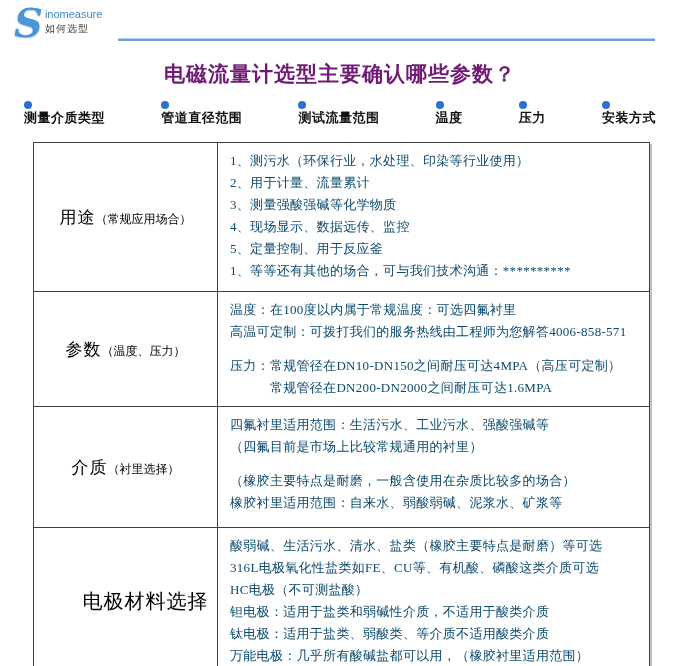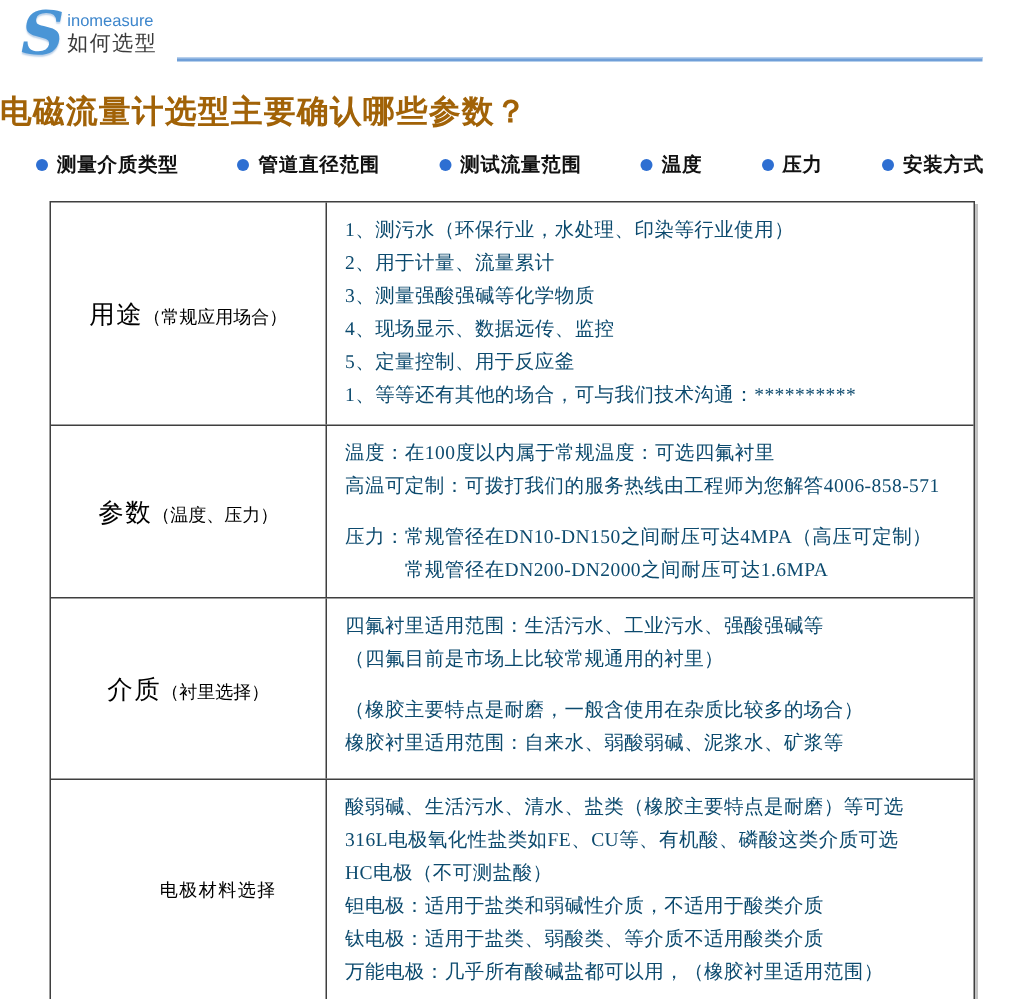--- a/index.html
+++ b/index.html
@@ -11,36 +11,36 @@
   
   .header{position:relative;height:46px;}
   .logo{position:absolute;left:14px;top:4px;display:flex;align-items:flex-start;}
   .logo-s{
     font-family:"DejaVu Serif",serif;font-style:italic;font-weight:bold;
     font-size:40px;line-height:38px;color:#4a95d6;
     text-shadow:0 1px 1px rgba(60,120,190,.35);
   }
   .logo-text{display:flex;flex-direction:column;margin-left:2px;margin-top:3px;}
   .logo-brand{font-family:"Liberation Sans",sans-serif;font-size:11px;line-height:14px;color:#3d86cc;}
-  .logo-tagline{font-family:Liberation Mono, monospace;font-size:14px;line-height:18px;color:#3a3a3a;letter-spacing:1px;}
+  .logo-tagline{font-family:Liberation Mono, monospace;font-size:10px;line-height:18px;color:#3a3a3a;letter-spacing:1px;}
   .header-rule{
     position:absolute;top:38px;left:118px;right:25px;height:2px;
     background:#6f9fd8;border-top:1px solid #b8d0ec;
   }
   
   .page-title{
-    margin-top:14px;text-align:left;font-size:21px;font-weight:bold;
-    letter-spacing:1px;color:#a16207;
+    margin-top:14px;text-align:center;font-size:21px;font-weight:bold;
+    letter-spacing:1px;color:#701a75;
   }
   
   .bullet-row{
     margin:13px 24px 0 24px;display:flex;justify-content:space-between;align-items:center;
     font-family:"Liberation Sans",sans-serif;
   }
-  .bullet-item{display:flex;align-items:center;}
+  .bullet-item{display:flex;flex-direction:column;}
   .bullet-dot{
     width:8px;height:8px;border-radius:50%;background:#2e6fd2;
     display:inline-block;margin-right:6px;flex:0 0 auto;
   }
   .bullet-label{font-size:13px;font-weight:bold;color:#111;letter-spacing:.5px;}
   
   .sel-table{
     margin:15px auto 0 33px;width:615px;
     border:1px solid #3f3f3f;box-shadow:2px 2px 0 rgba(120,120,120,.45);
     background:#fff;
@@ -151,21 +151,21 @@
       <div class="tline">（四氟目前是市场上比较常规通用的衬里）</div>
       <div class="tline"></div>
       <div class="tline">（橡胶主要特点是耐磨，一般含使用在杂质比较多的场合）</div>
       <div class="tline">橡胶衬里适用范围：自来水、弱酸弱碱、泥浆水、矿浆等</div>
     </div>
   </div>
 
   <div class="sel-row r4">
     <div class="cell-head">
       <span>
-        <span class="head-main" style="font-size:12px;margin-left:40px;">电极材料选择</span><span class="head-note"></span>
+        <span class="head-main" style="font-size:20px;margin-left:40px;">电极材料选择</span><span class="head-note"></span>
       </span>
     </div>
     <div class="cell-body">
       <div class="tline">酸弱碱、生活污水、清水、盐类（橡胶主要特点是耐磨）等可选</div>
       <div class="tline">316L电极氧化性盐类如FE、CU等、有机酸、磷酸这类介质可选</div>
       <div class="tline">HC电极（不可测盐酸）</div>
       <div class="tline">钽电极：适用于盐类和弱碱性介质，不适用于酸类介质</div>
       <div class="tline">钛电极：适用于盐类、弱酸类、等介质不适用酸类介质</div>
       <div class="tline">万能电极：几乎所有酸碱盐都可以用，（橡胶衬里适用范围）</div>
     </div>

